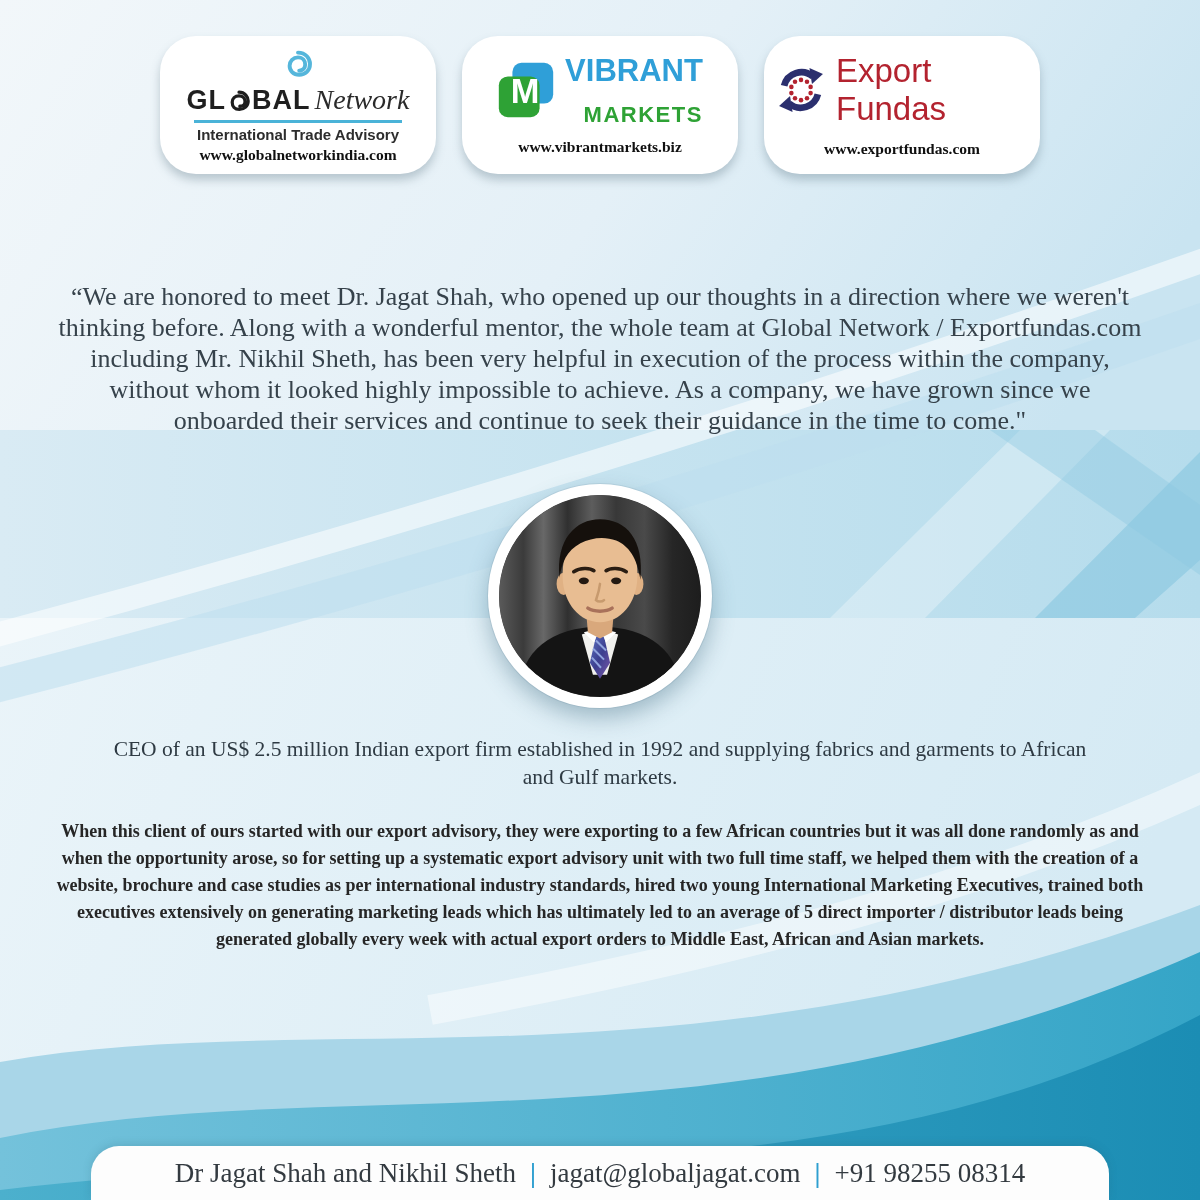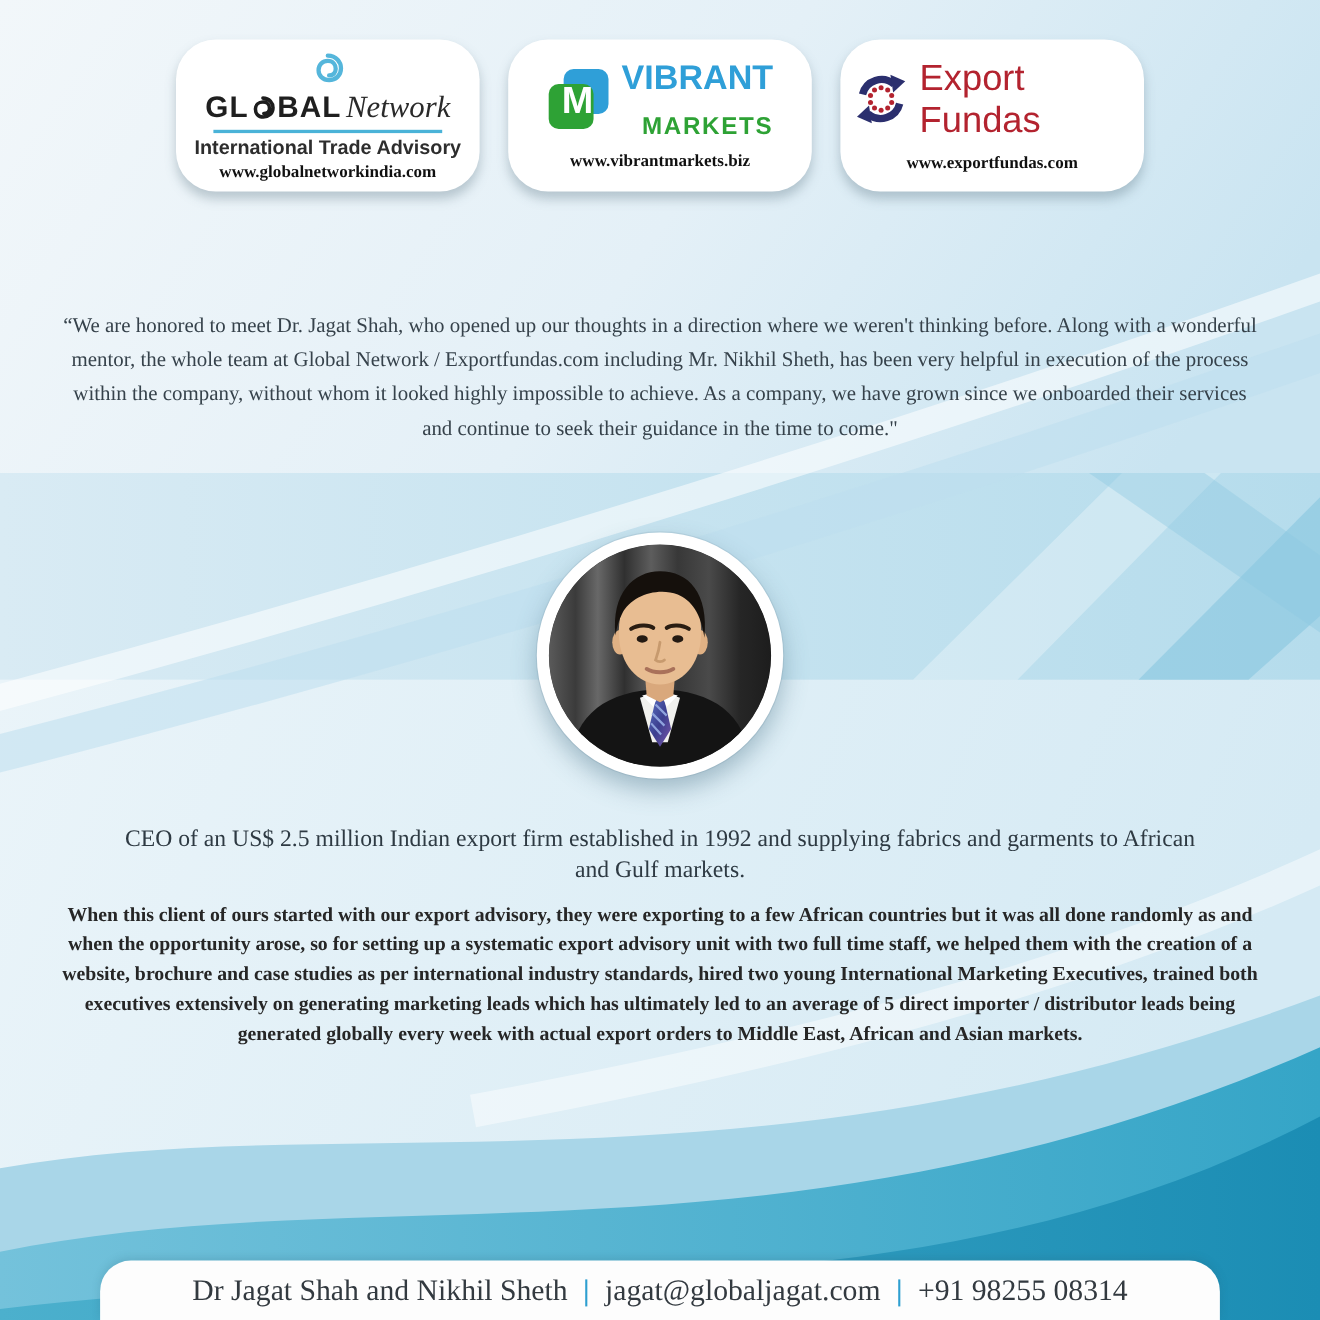--- a/index.html
+++ b/index.html
@@ -19,48 +19,48 @@
     width:276px;height:138px;background:#fff;border-radius:36px;
     box-shadow:0 6px 10px rgba(90,115,130,.35);
     display:flex;flex-direction:column;align-items:center;justify-content:center;
     padding:6px 10px;box-sizing:border-box;
   }
   .gn-word{display:flex;align-items:baseline;gap:4px;margin-top:2px;text-align:right;}
   .gn-global{font-family:"Liberation Sans",sans-serif;font-weight:bold;font-size:27px;
     letter-spacing:1px;color:#1f1f1f;display:flex;align-items:center;}
   .gn-script{font-family:"Liberation Serif",serif;font-style:italic;font-size:28px;color:#2a2a2a;}
   .gn-rule{width:208px;height:3px;background:#4ab3d8;margin:4px 0 3px;}
-  .gn-tagline{font-family:"Liberation Sans",sans-serif;font-weight:bold;font-size:18px;color:#2d2d2d;}
+  .gn-tagline{font-family:"Liberation Sans",sans-serif;font-weight:bold;font-size:15px;color:#2d2d2d;}
   .gn-site{font-weight:bold;font-size:15.5px;color:#101010;margin-top:3px;}
   .vm-row{display:flex;align-items:center;gap:10px;}
   .vm-names{display:flex;flex-direction:column;align-items:flex-start;line-height:1;}
   .vm-line1{font-family:"Liberation Sans",sans-serif;font-weight:bold;font-size:31px;color:#2f9fd8;}
   .vm-line2{font-family:"Liberation Sans",sans-serif;font-weight:bold;font-size:22px;color:#2ea235;
     letter-spacing:1.5px;margin-top:18px;align-self:flex-end;}
   .vm-site,.ef-site{font-weight:bold;font-size:15.5px;color:#101010;margin-top:12px;}
   .ef-row{display:flex;align-items:center;gap:8px;}
   .ef-name{font-family:"Liberation Sans",sans-serif;font-weight:normal;font-size:33px;color:#b3232f;}
   
   .quote{
     position:absolute;top:281px;left:50%;transform:translateX(-50%);
     width:1095px;text-align:center;z-index:4;
-    font-size:19px;line-height:31px;color:#36424b;
+    font-size:26px;line-height:31px;color:#36424b;
   }
   .photo-wrap{
     position:absolute;top:484px;left:50%;transform:translateX(-50%);z-index:4;
     width:202px;height:202px;border-radius:50%;
     border:11px solid #ffffff;
     box-shadow:0 10px 22px rgba(80,120,140,.45), 0 0 0 1px rgba(160,185,200,.35);
     overflow:hidden;background:#3a3a3a;
   }
   .photo-wrap svg{display:block;}
   .ceo-desc{
     position:absolute;top:735px;left:50%;transform:translateX(-50%);
     width:1000px;text-align:center;z-index:4;
-    font-size:21.5px;line-height:28px;color:#2e3a43;margin-top:13px;
+    font-size:21.5px;line-height:28px;color:#2e3a43;
   }
   .case-study{
     position:absolute;top:818px;left:50%;transform:translateX(-50%);
     width:1110px;text-align:center;z-index:4;
     font-size:18px;line-height:27px;font-weight:bold;color:#262626;
   }
   
   .footer-bar{
     position:absolute;bottom:0;left:50%;transform:translateX(-50%);
     width:1018px;height:54px;background:#fdfdfd;

